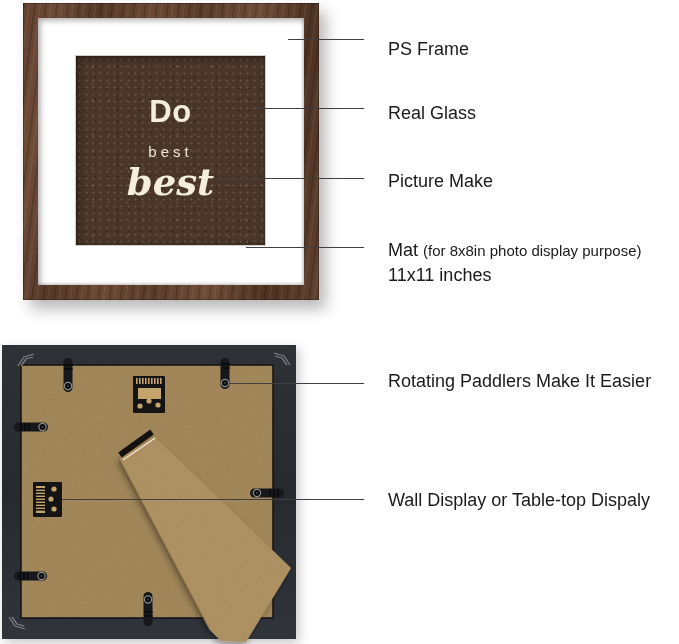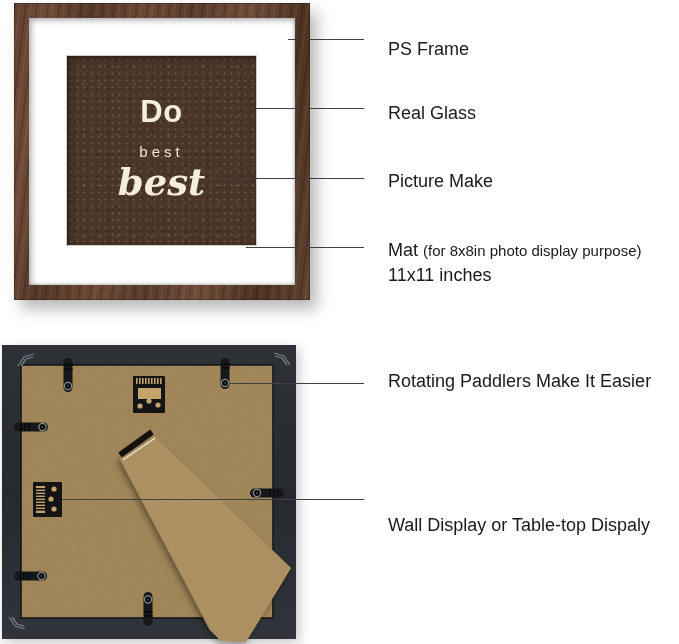--- a/index.html
+++ b/index.html
@@ -3,21 +3,21 @@
 <meta charset="utf-8">
 <style>
   html,body { margin:0; padding:0; background:#ffffff; }
   .stage {
     position:relative; width:679px; height:644px; background:#ffffff;
     font-family:"Liberation Sans", sans-serif; overflow:hidden;
   }
 
   
   .front-frame {
-    position:absolute; left:14px; top:3px; width:296px; height:297px;
+    position:absolute; left:23px; top:3px; width:296px; height:297px;
     background:
       repeating-linear-gradient(97deg, rgba(0,0,0,0.16) 0 2px, rgba(0,0,0,0) 2px 5px, rgba(255,255,255,0.05) 5px 7px, rgba(0,0,0,0) 7px 11px),
       linear-gradient(100deg, #63412f 0%, #6e4b37 10%, #553827 22%, #6b4834 38%, #5a3c2b 52%, #6f4c38 68%, #4e3322 84%, #5f402e 100%);
     box-shadow: 7px 9px 14px rgba(0,0,0,0.28), inset 0 0 0 1px rgba(0,0,0,0.25);
   }
   .mat {
     position:absolute; inset:15px; background:#ffffff;
     box-shadow: inset 2px 2px 6px rgba(0,0,0,0.35), inset -1px -1px 3px rgba(0,0,0,0.18);
   }
   .picture {
@@ -50,21 +50,21 @@
   #l5 { left:229px; top:383px; width:135px; }
   #l6 { left:62px;  top:499px; width:302px; }
 
   .callout { position:absolute; left:388px; color:#1a1a1a; font-size:18px;
              line-height:22px; white-space:nowrap; }
   #c1 { top:38px; }
   #c2 { top:102px; }
   #c3 { top:170px; }
   #c4 { top:238px; line-height:25px; }
   #c5 { top:371px; line-height:21px;text-align:center; }
-  #c6 { top:514px;text-align:right; }
+  #c6 { top:489px;text-align:right; }
   .mat-note { font-size:15px; margin-left:5px; }
 </style>
 </head>
 <body>
 
 <div class="stage">
 
   <div class="front-frame">
     <div class="mat">
       <div class="picture">

